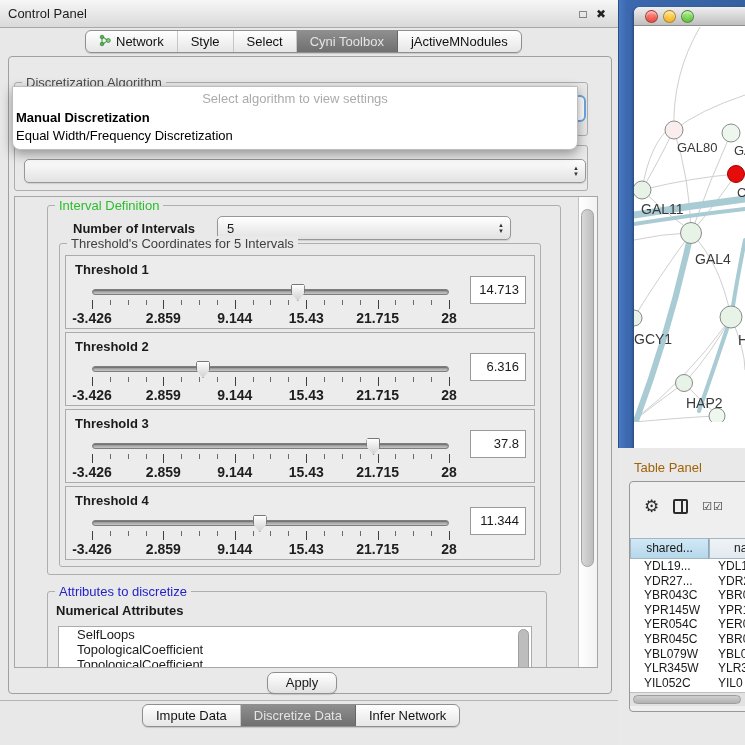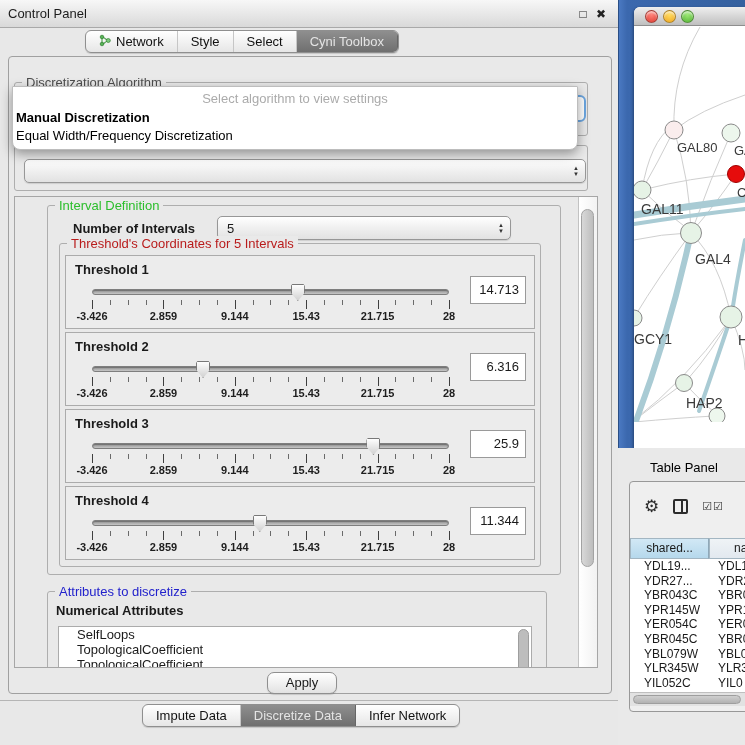--- a/index.html
+++ b/index.html
@@ -65,21 +65,21 @@
     box-shadow:inset 0 1px 1px rgba(0,0,0,.25); }
   .thumb { position:absolute; top:-6px; width:14px; height:17px; margin-left:-7px;
     background:linear-gradient(#FEFEFE,#D2D2D2); border:1px solid #787878;
     clip-path:polygon(10% 0,90% 0,100% 12%,100% 52%,50% 100%,0 52%,0 12%); }
   .ticks { position:absolute; left:26px; top:44px; width:358px; height:9px; }
   .ticks::before { content:""; position:absolute; left:0; top:0; width:100%; height:5px;
     background:repeating-linear-gradient(90deg,#6A6A6A 0 1px,transparent 1px 17.85px); }
   .ticks::after { content:""; position:absolute; left:0; top:0; width:100%; height:9px;
     background:repeating-linear-gradient(90deg,#3F3F3F 0 1px,transparent 1px 71.4px); }
   .scale { position:absolute; left:26px; top:54px; width:357px; height:12px;
-    font-size:11px; font-weight:bold; color:#1e1e1e; }
+    font-size:14px; font-weight:bold; color:#1e1e1e; }
   .scale span { position:absolute; transform:translateX(-50%); }
   .val { position:absolute; right:8px; top:20px; width:56px; height:28px; background:#FFF;
     border:1px solid #9A9A9A; text-align:right; line-height:26px; padding-right:6px; }
 
   
   .attr-list { position:absolute; left:10px; top:34px; width:474px; height:48px;
     background:#FFF; border:1px solid #ABABAB; overflow:hidden; }
   .attr-list .li { padding-left:18px; height:15px; line-height:15px; }
   .list-thumb { position:absolute; right:2px; top:2px; width:11px; height:44px;
     background:#BDBDBD; border:1px solid #9E9E9E; border-radius:6px 6px 0 0; }
@@ -102,21 +102,21 @@
   .light { position:absolute; top:3px; width:13px; height:13px; border-radius:50%;
     border:1px solid rgba(0,0,0,.3); box-shadow:inset 0 2px 2px rgba(255,255,255,.6); }
   .lr { left:11px; background:radial-gradient(circle at 50% 35%,#FF837A,#DC3C31); }
   .ly { left:29px; background:radial-gradient(circle at 50% 35%,#FFDC60,#EFA51F); }
   .lg { left:47px; background:radial-gradient(circle at 50% 35%,#9BE873,#54B335); }
   .net-canvas { position:absolute; left:0; top:19px; width:133px; height:396px; background:#FFF;
     overflow:hidden; }
 
   
   .tp-area { left:618px; top:448px; width:127px; height:297px; background:#E9E9E9; }
-  .tp-title { position:absolute; left:32px; top:12px; color:#000000; }
+  .tp-title { position:absolute; left:16px; top:12px; color:#a16207; }
   .tp-box { position:absolute; left:11px; top:33px; width:120px; height:231px;
     border:1px solid #989898; border-radius:4px; background:#EFEFEF; overflow:hidden; }
   .tp-toolbar { position:absolute; left:0; top:0; width:100%; height:48px; display:flex;
     align-items:center; gap:14px; padding-left:14px; }
   .gear { font-size:17px; color:#2c2c2c; }
   .colico { width:15px; height:15px; border:2px solid #2c2c2c; border-radius:2px; position:relative; }
   .colico::after { content:""; position:absolute; left:50%; top:0; width:2px; height:100%; background:#2c2c2c; }
   .cbx { font-size:11px; color:#2c2c2c; letter-spacing:1px; }
   .tp-header { position:absolute; left:0; top:56px; width:200px; height:21px; display:flex;
     font-size:12px; }
@@ -161,20 +161,23 @@
     </div>
     <div class="tab">
       <span>Style</span>
     </div>
     <div class="tab">
       <span>Select</span>
     </div>
     <div class="tab active">
       <span>Cyni Toolbox</span>
     </div>
+    <div class="tab">
+      <span>jActiveMNodules</span>
+    </div>
   </div>
 </div>
 
 <div class="abs content-frame"></div>
 
 <div class="abs group" style="left:14px; top:82px; width:574px; height:54px;">
   <span class="glabel dim-label">Discretization Algorithm</span>
 </div>
 <div class="abs focus-ring" style="left:24px; top:95px; width:562px; height:27px;"></div>
 
@@ -202,21 +205,21 @@
   <div class="abs bold" style="left:58px; top:24px;">Number of Intervals</div>
   <div class="combo" style="left:202px; top:19px; width:294px;">
     <span>5</span>
     <span class="stepper">
       <span>▲</span>
         <span>▼</span>
     </span>
   </div>
 
   <div class="group" style="left:44px; top:46px; width:482px; height:324px;">
-    <span class="glabel" style="color:#b91c1c;">Threshold's Coordinates for 5 Intervals</span>
+    <span class="glabel" style="color:#404040;">Threshold's Coordinates for 5 Intervals</span>
   </div>
 
   <div class="th-panel" style="top:58px;">
     <div class="th-name">Threshold 1</div>
     <div class="track">
       <div class="thumb" style="left:57.7%"></div>
     </div>
     <div class="ticks"></div>
     <div class="scale">
       <span style="left:0%">-3.426</span>
@@ -253,21 +256,21 @@
     </div>
     <div class="ticks"></div>
     <div class="scale">
       <span style="left:0%">-3.426</span>
       <span style="left:20%">2.859</span>
       <span style="left:40%">9.144</span>
       <span style="left:60%">15.43</span>
       <span style="left:80%">21.715</span>
       <span style="left:100%">28</span>
     </div>
-    <div class="val">25.9</div>
+    <div class="val">37.8</div>
   </div>
 
   <div class="th-panel" style="top:289px;">
     <div class="th-name">Threshold 4</div>
     <div class="track">
       <div class="thumb" style="left:47.0%"></div>
     </div>
     <div class="ticks"></div>
     <div class="scale">
       <span style="left:0%">-3.426</span>

